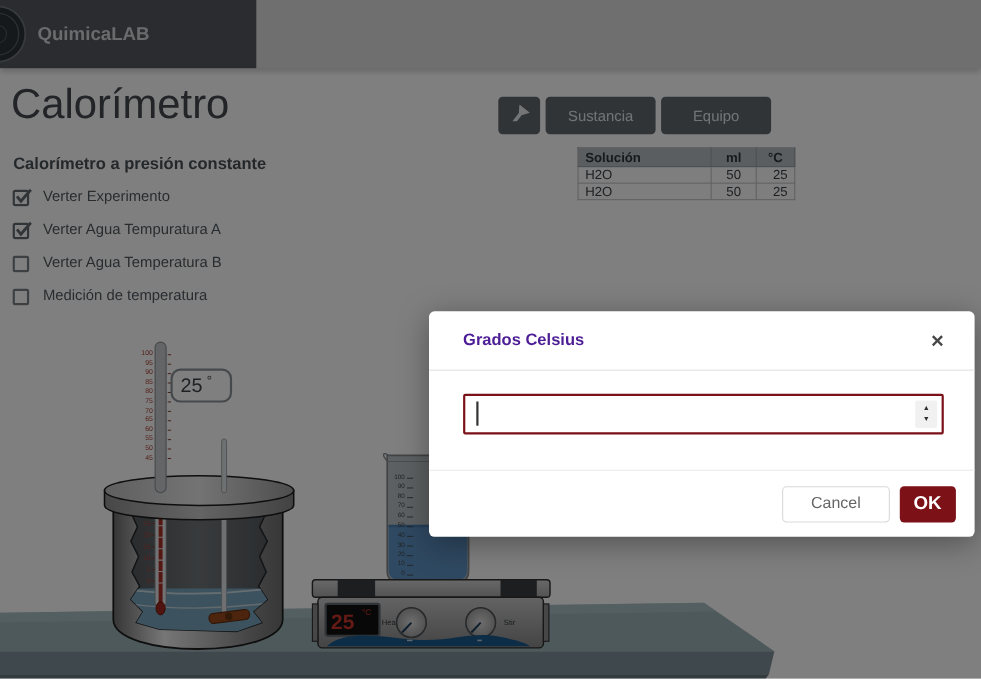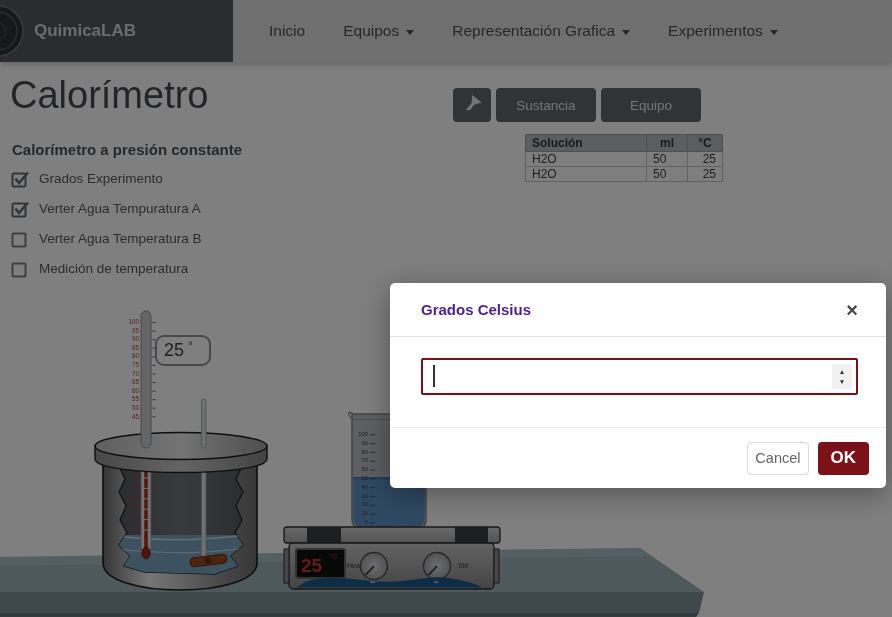--- a/index.html
+++ b/index.html
@@ -30,21 +30,21 @@
   
   .toolbar{position:absolute;left:453px;top:88px;display:flex;gap:5px;}
   .btn-dark{height:34px;background:#61686f;color:#e4e7e9;border:none;border-radius:4px;
             font-size:13.5px;font-family:inherit;cursor:pointer;}
   .btn-icon{width:38px;display:flex;align-items:center;justify-content:center;}
   .btn-w{width:100px;}
   .sol-table{position:absolute;left:525px;top:134px;border-collapse:collapse;font-size:12px;}
   .sol-table th{background:#b7bdc1;color:#2f3438;font-weight:700;text-align:left;
                 padding:1px 6px;border:1px solid #9aa0a4;margin-left:33px;}
   .sol-table td{padding:0 6px;border:1px solid #c2c2c2;color:#3b4045;background:#fdfdfd;}
-  .c-sol{width:108px;} .c-ml{width:28px;text-align:left;} .c-deg{width:22px;text-align:right;}
+  .c-sol{width:108px;} .c-ml{width:28px;text-align:center;} .c-deg{width:22px;text-align:right;}
   .sol-table th.c-ml,.sol-table th.c-deg{text-align:center;}
 
   
   .scene-svg{position:absolute;inset:0;width:892px;height:617px;z-index:1;}
   .scale{position:absolute;white-space:pre-line;text-align:right;z-index:2;}
   .thermo-scale{left:117px;top:318px;width:22px;font-size:6.3px;line-height:8.6px;color:#a8473c;}
   .cal-scale{left:120px;top:472px;width:17px;font-size:6.3px;line-height:10.45px;color:#a8473c;}
   .beaker-scale{left:346px;top:430px;width:22px;font-size:5.8px;line-height:8.8px;color:#42484d;}
   .temp-display{position:absolute;left:155px;top:335px;width:45px;height:27px;border:2.5px solid #8d9297;
                 border-radius:9px;display:flex;align-items:center;padding-left:7px;z-index:2;
@@ -61,21 +61,21 @@
   .modal-close{font-size:20px;font-weight:600;color:#474747;cursor:pointer;line-height:1;background:none;border:none;}
   .modal-body{padding:21px 28px 0 31px;}
   .input-wrap{position:relative;height:33px;border:2px solid #7a1018;border-radius:2px;background:#fff;cursor:text;}
   .caret-line{position:absolute;left:10px;top:5px;width:1.5px;height:22px;background:#333;}
   .num-value{position:absolute;left:14px;top:8px;font-size:14px;color:#333;}
   .spinner{position:absolute;right:4px;top:4px;bottom:4px;width:20px;background:#f1f1f1;border-radius:2px;
            display:flex;flex-direction:column;align-items:center;justify-content:center;gap:2.5px;
            font-size:6.5px;color:#2f2f2f;cursor:pointer;}
   .modal-footer{position:absolute;left:0;right:0;bottom:0;height:61px;border-top:1px solid #ececec;
                 display:flex;align-items:center;justify-content:flex-end;gap:9px;padding:0 17px;box-sizing:border-box;}
-  .btn-cancel{height:33px;padding:0 7px;background:#fff;border:1px solid #d9d9d9;border-radius:4px;
+  .btn-cancel{height:33px;padding:0 25px;background:#fff;border:1px solid #d9d9d9;border-radius:4px;
               color:#666;font-size:14.5px;font-family:inherit;cursor:pointer;}
   .btn-ok{height:33px;padding:0 13px;background:#7c1118;border:none;border-radius:4px;color:#fff;
           font-size:17px;font-weight:600;font-family:inherit;cursor:pointer;}
 </style>
 </head>
 <body>
 
 <div class="page">
 
   <svg class="scene-svg" viewBox="0 0 892 617">
@@ -195,38 +195,32 @@
       <svg width="44" height="60" viewBox="0 0 44 60" style="position:absolute;left:-12px;top:1px">
         <circle cx="10" cy="30" r="25" fill="#2d3237" stroke="#70767c" stroke-width="1.6"></circle>
         <circle cx="10" cy="30" r="19" fill="none" stroke="#5a6066" stroke-width="1.2"></circle>
         <circle cx="10" cy="30" r="8" fill="none" stroke="#50565c" stroke-width="1"></circle>
         <path d="M2,53 q7,6 13,4 q-4,4 -11,2 Z" fill="#2d3237" stroke="#5a6066" stroke-width="0.8"></path>
       </svg>
       <div class="brand-text">
         <div class="brand-l2">QuimicaLAB</div>
       </div>
     </div>
-    <div class="nav-items">
-      <a class="nav-link">Inicio</a>
-      <a class="nav-link"><span>Equipos</span><span class="caret"></span></a>
-      <a class="nav-link"><span>Representación Grafica</span><span class="caret"></span></a>
-      <a class="nav-link"><span>Experimentos</span><span class="caret"></span></a>
-    </div>
   </nav>
 
   <h1 class="title">Calorímetro</h1>
   <div class="subtitle">Calorímetro a presión constante</div>
 
   <div class="checklist">
     <div class="check-item">
       <svg width="19" height="18" viewBox="0 0 19 18">
         <rect x="1.5" y="3.5" width="13" height="13" rx="1.5" fill="none" stroke="#656b70" stroke-width="2"></rect>
         <path d="M4.5 8.5 L8 13 L17 2.5" fill="none" stroke="#656b70" stroke-width="2.6"></path>
       </svg>
-      <span>Grados Experimento</span>
+      <span>Verter Experimento</span>
     </div>
     <div class="check-item">
       <svg width="19" height="18" viewBox="0 0 19 18">
         <rect x="1.5" y="3.5" width="13" height="13" rx="1.5" fill="none" stroke="#656b70" stroke-width="2"></rect>
         <path d="M4.5 8.5 L8 13 L17 2.5" fill="none" stroke="#656b70" stroke-width="2.6"></path>
       </svg>
       <span>Verter Agua Tempuratura A</span>
     </div>
     <div class="check-item">
       <svg width="19" height="18" viewBox="0 0 19 18">

